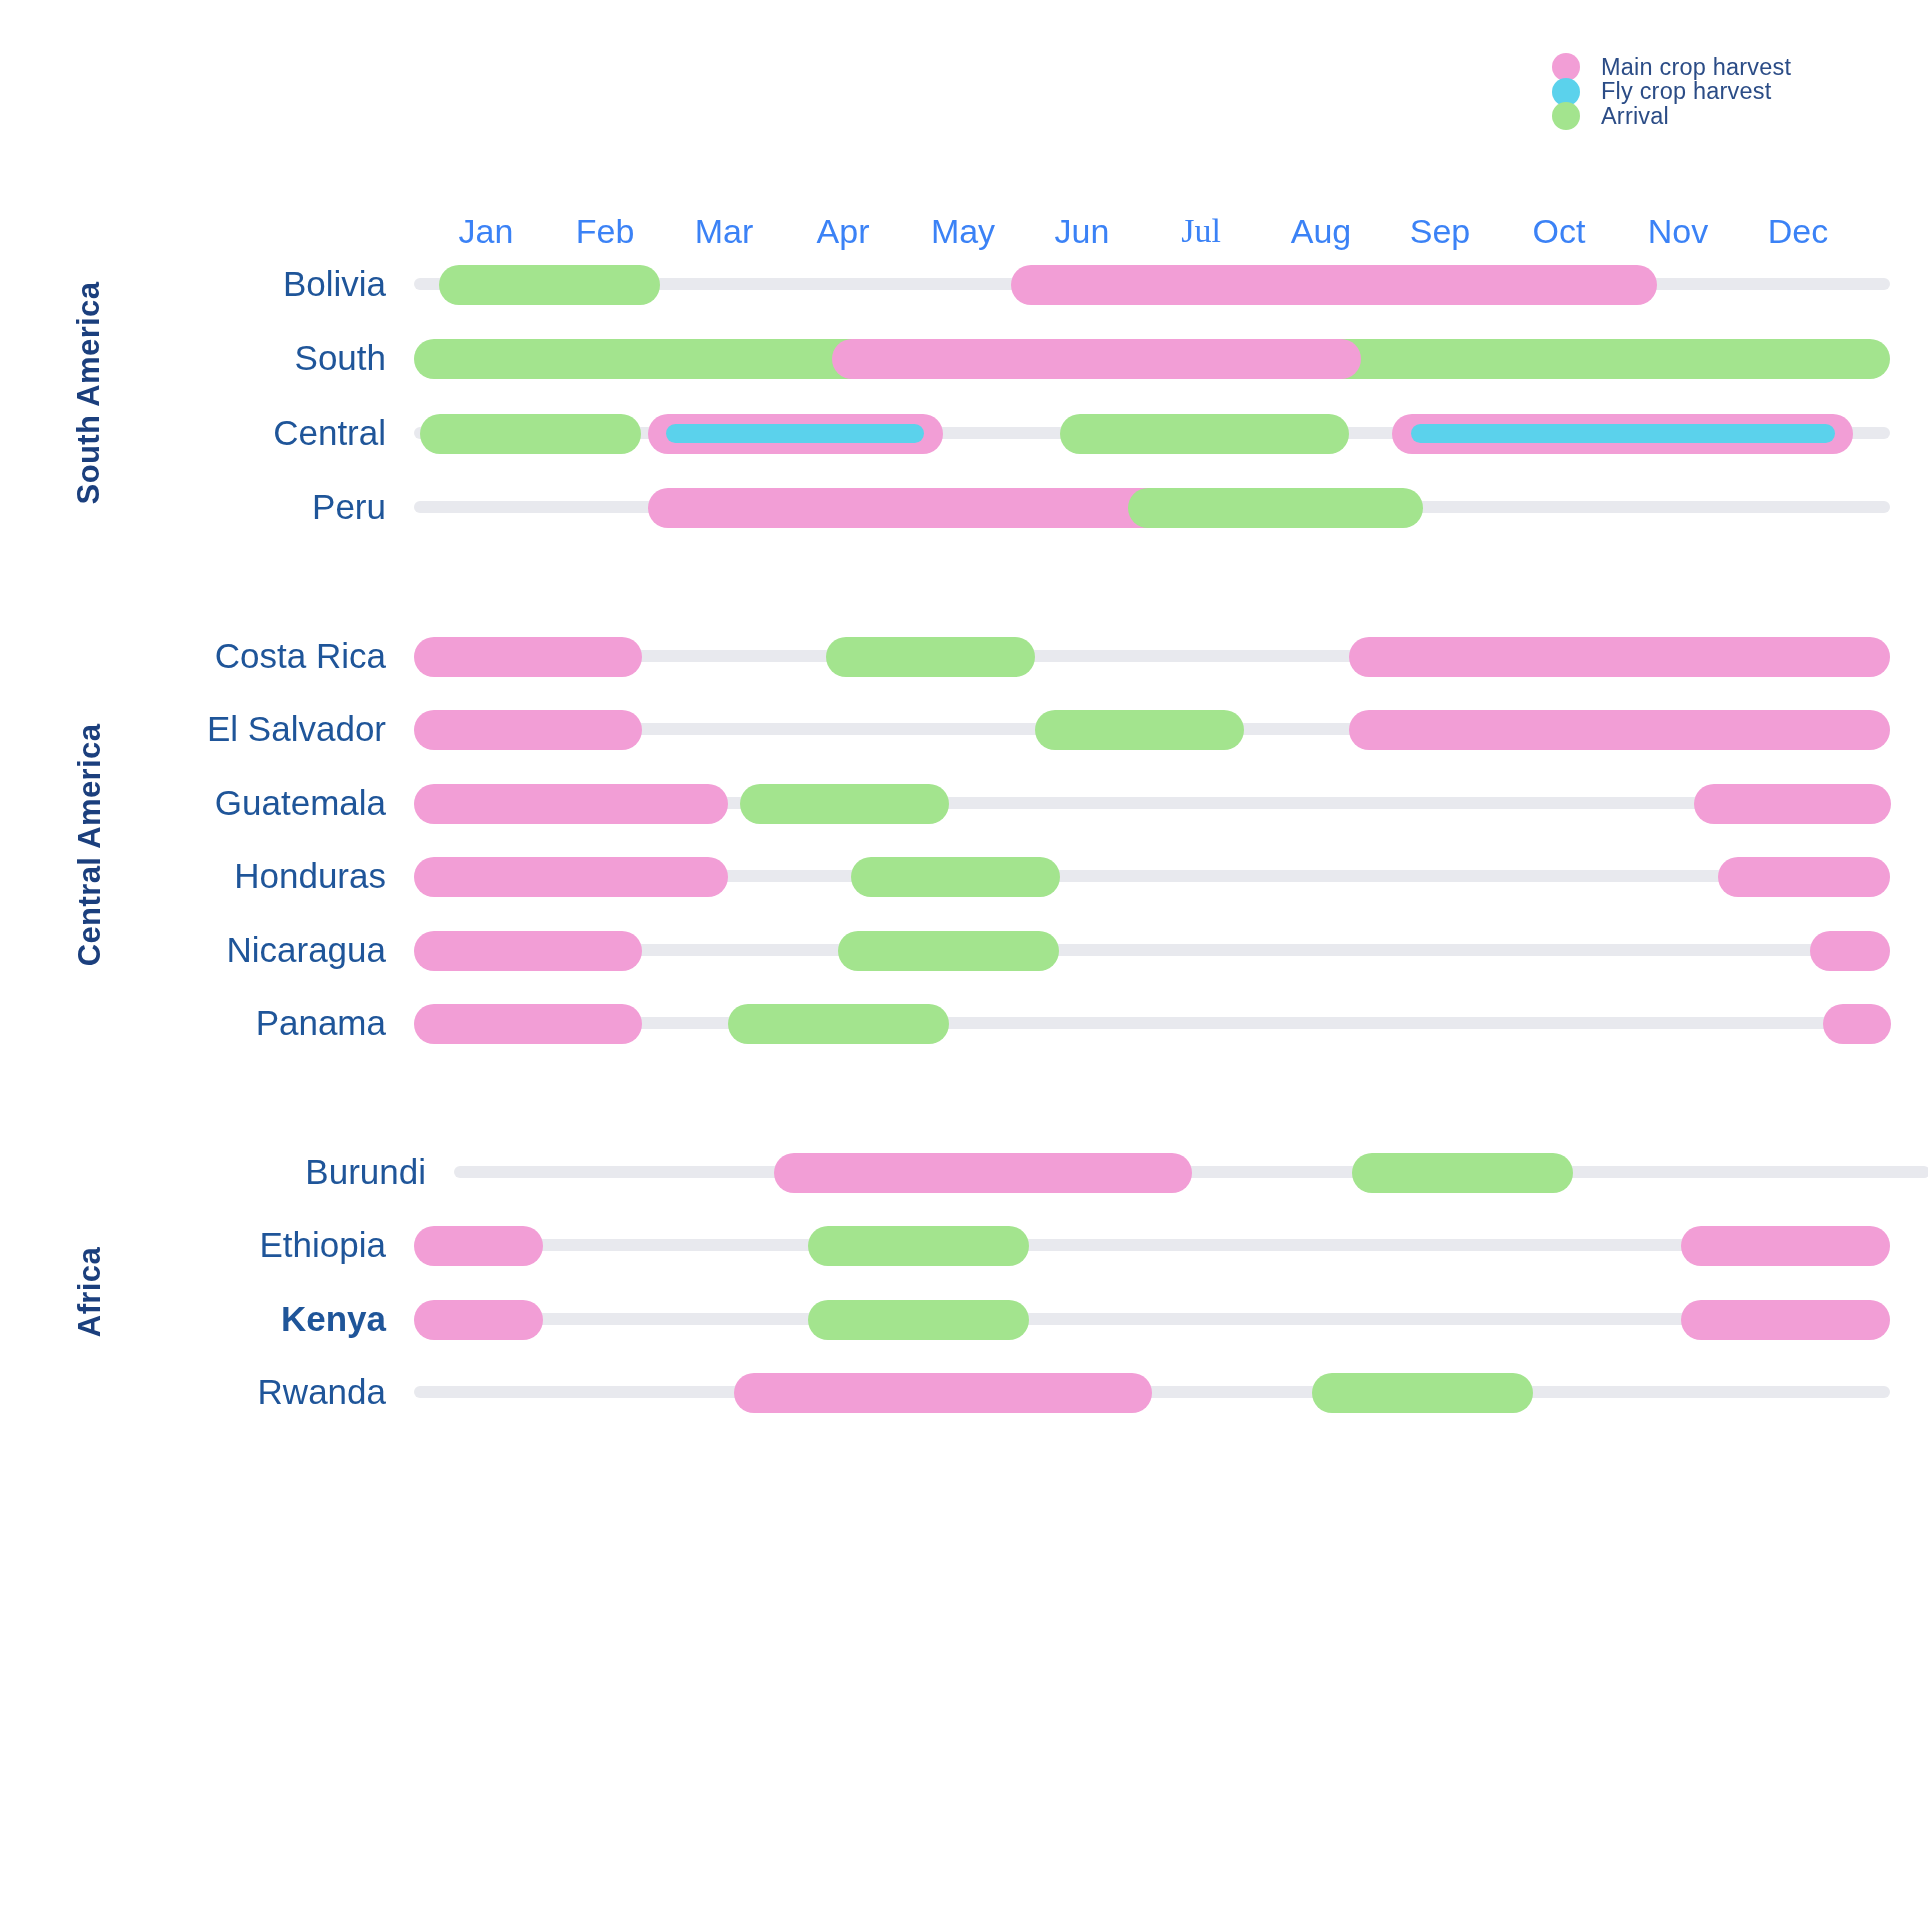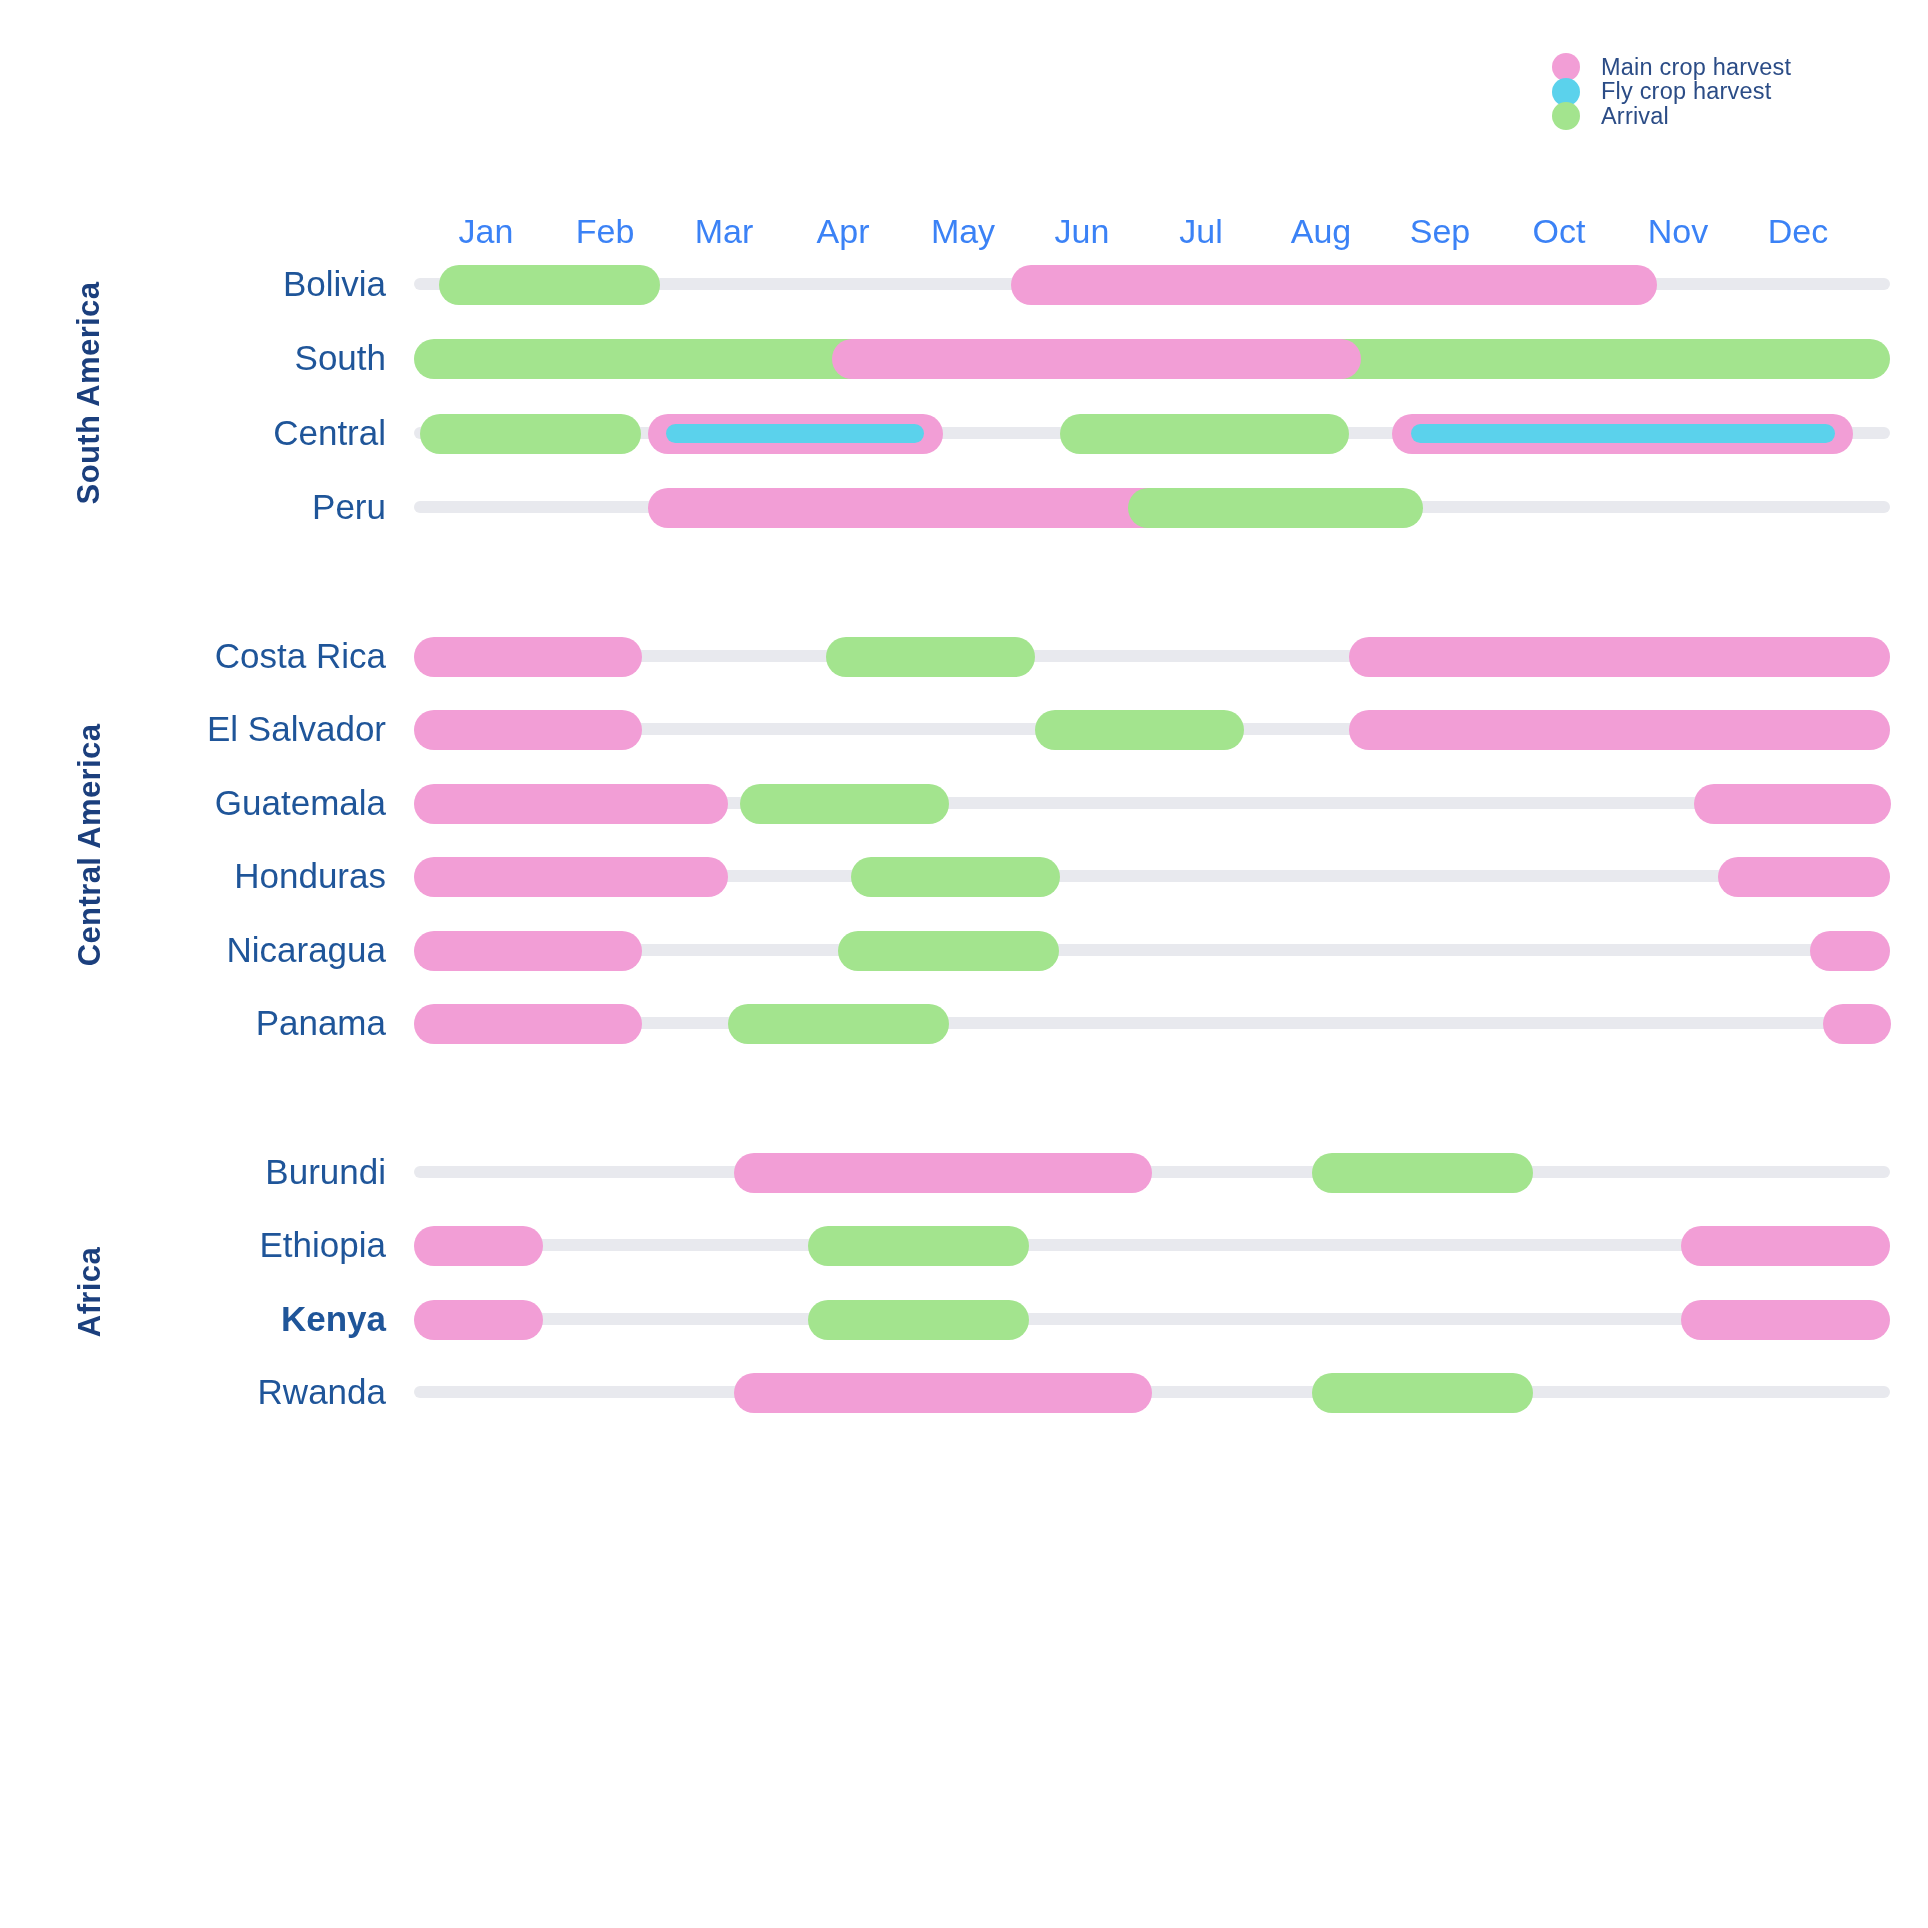--- a/index.html
+++ b/index.html
@@ -147,21 +147,21 @@
       </div>
     </div>
 
   <div id="month-axis">
       <div class="month-label" style="left: 60px;">Jan</div>
       <div class="month-label" style="left: 179px;">Feb</div>
       <div class="month-label" style="left: 298px;">Mar</div>
       <div class="month-label" style="left: 417px;">Apr</div>
       <div class="month-label" style="left: 537px;">May</div>
       <div class="month-label" style="left: 656px;">Jun</div>
-      <div class="month-label" style="left: 775px;">Jul</div>
+      <div class="month-label" style="left: 775px; font-family: Liberation Serif, serif;">Jul</div>
       <div class="month-label" style="left: 895px;">Aug</div>
       <div class="month-label" style="left: 1014px;">Sep</div>
       <div class="month-label" style="left: 1133px;">Oct</div>
       <div class="month-label" style="left: 1252px;">Nov</div>
       <div class="month-label" style="left: 1372px;">Dec</div>
     </div>
 
   <div id="region-labels">
       <div class="region-label" style="width: 282px; left: -52px; top: 375px;">South America</div>
       <div class="region-label" style="width: 377px; left: -99px; top: 827px;">Central America</div>
@@ -252,21 +252,21 @@
       </div>
       <div class="row" style="top: 996px;">
         <div class="row-label">Panama</div>
         <div class="track-area">
           <div class="track-line"></div>
           <div class="seg main" style="left: 0px; width: 228px;"></div>
           <div class="seg arrival" style="left: 314px; width: 221px;"></div>
           <div class="seg main" style="left: 1409px; width: 68px;"></div>
         </div>
       </div>
-      <div class="row" style="top: 1145px;">
+      <div class="row" style="top: 1145px; margin-left: 40px;">
         <div class="row-label">Burundi</div>
         <div class="track-area">
           <div class="track-line"></div>
           <div class="seg main" style="left: 320px; width: 418px;"></div>
           <div class="seg arrival" style="left: 898px; width: 221px;"></div>
         </div>
       </div>
       <div class="row" style="top: 1218px;">
         <div class="row-label">Ethiopia</div>
         <div class="track-area">

